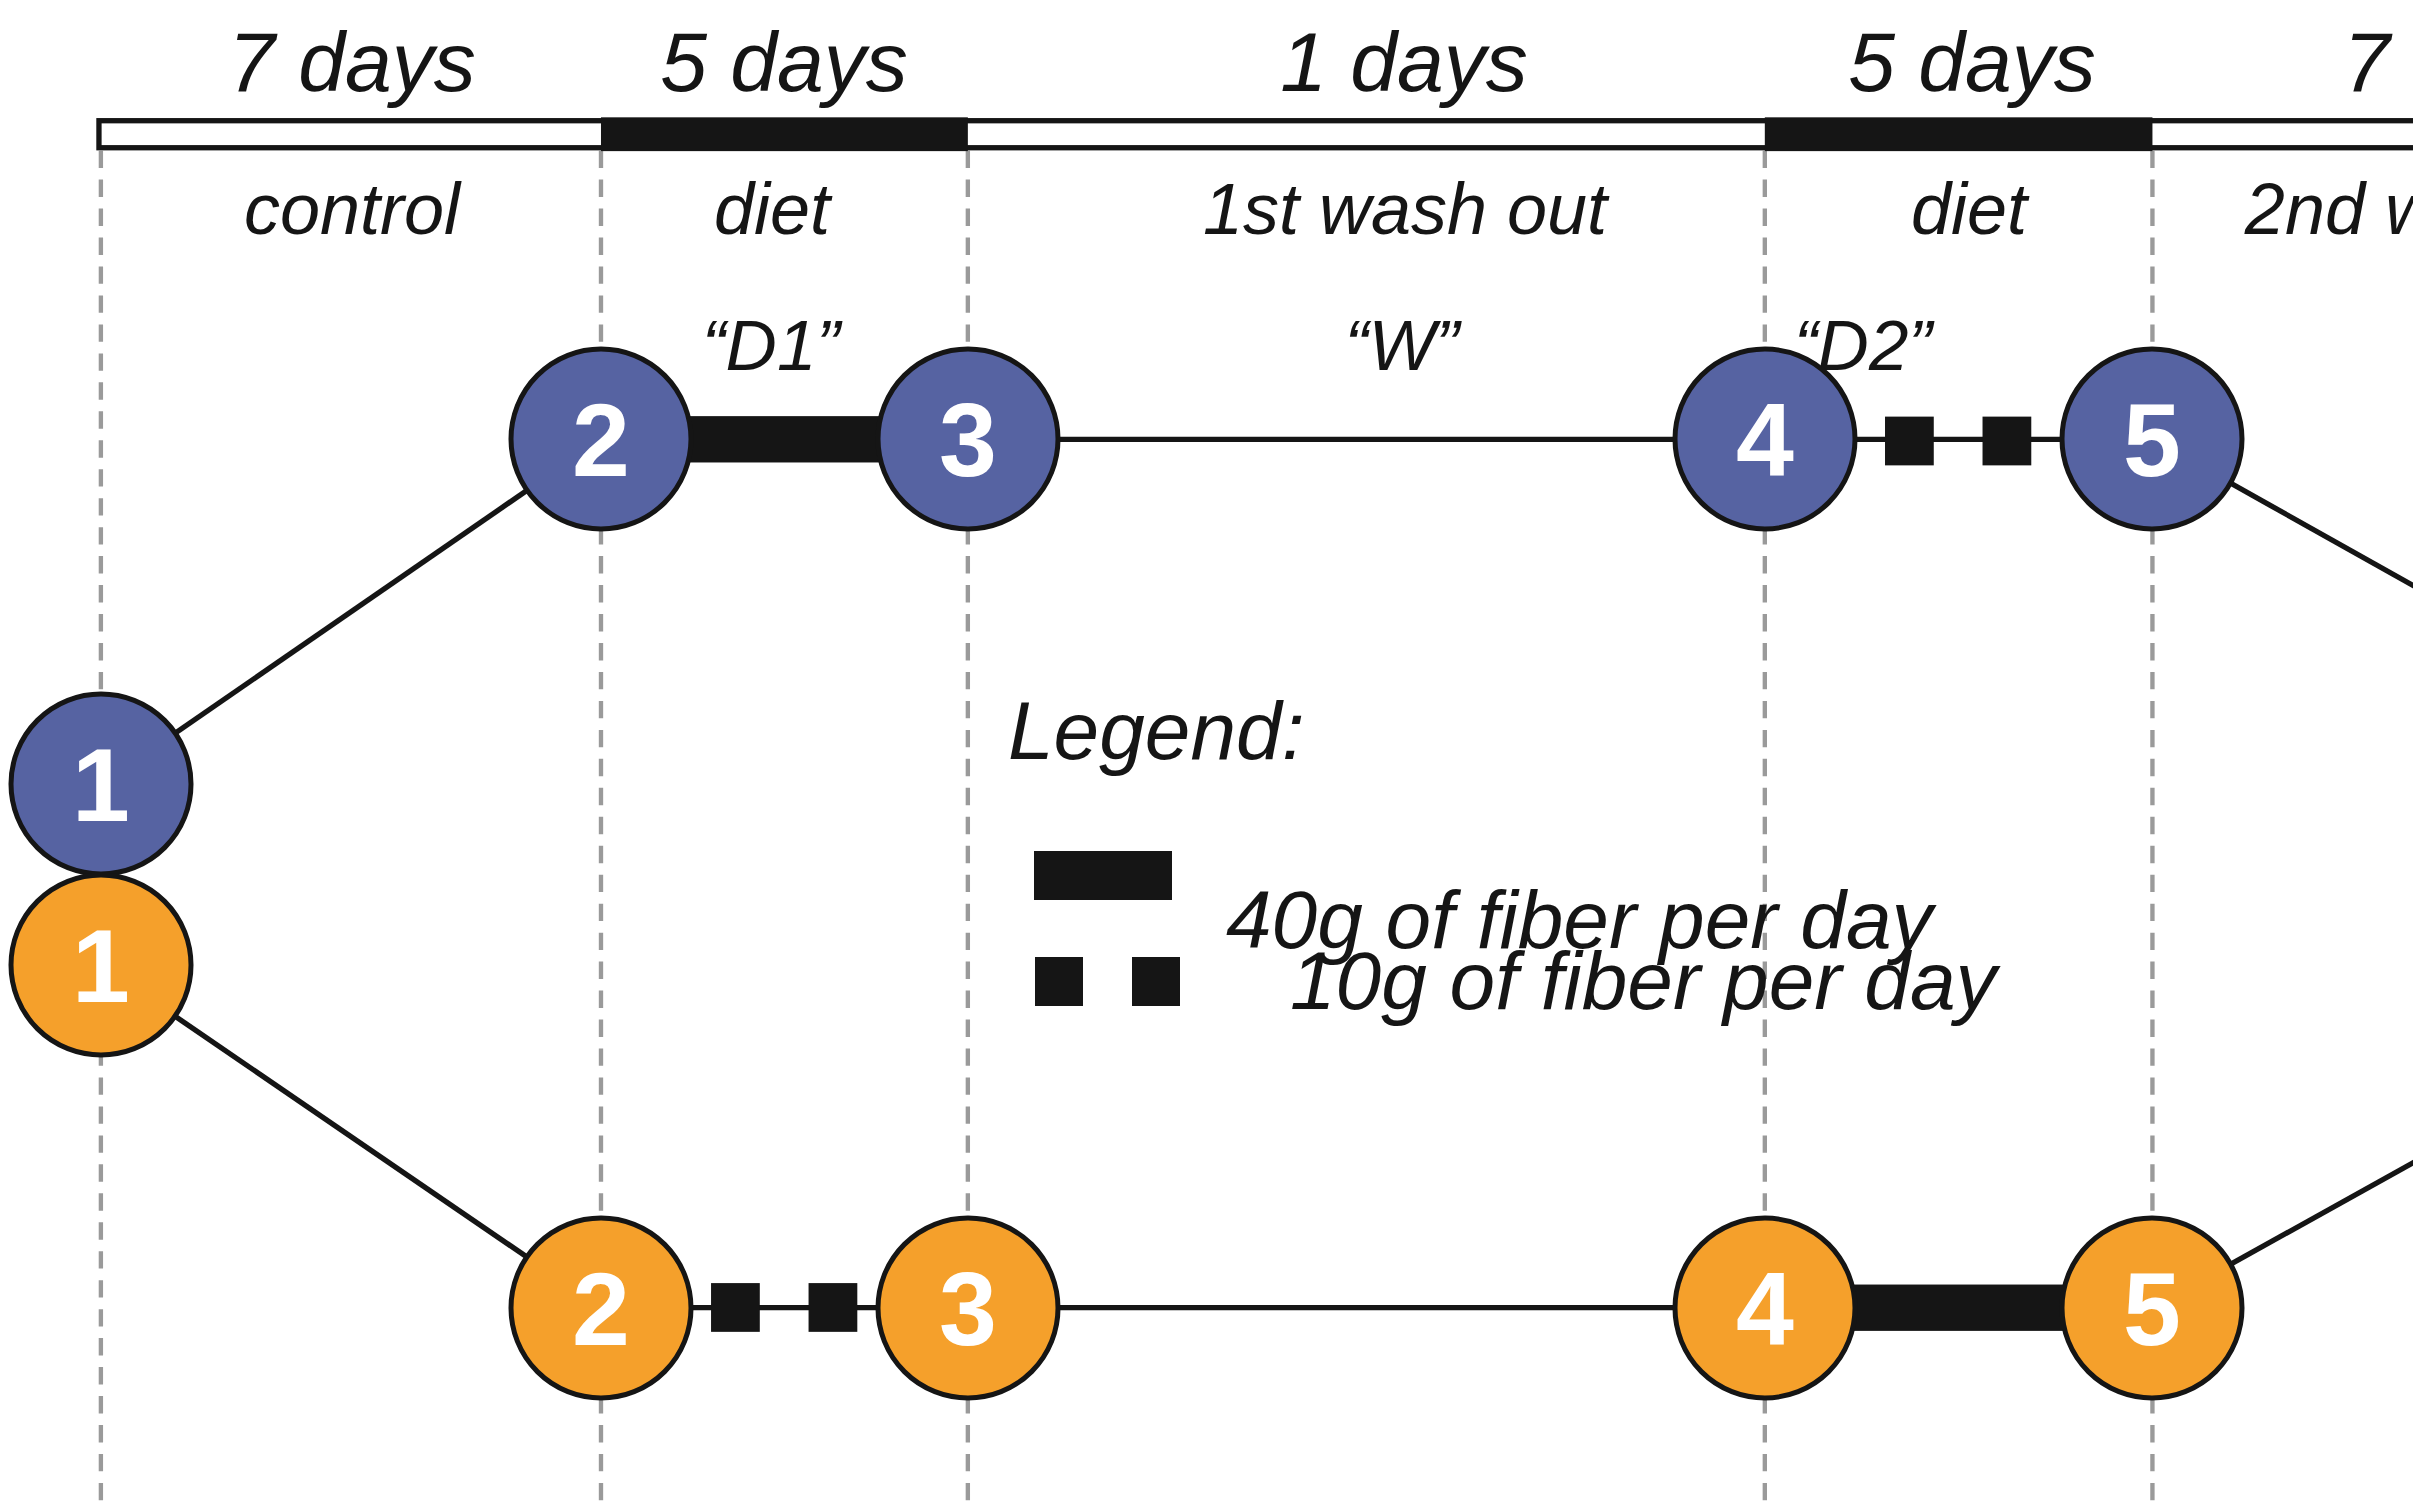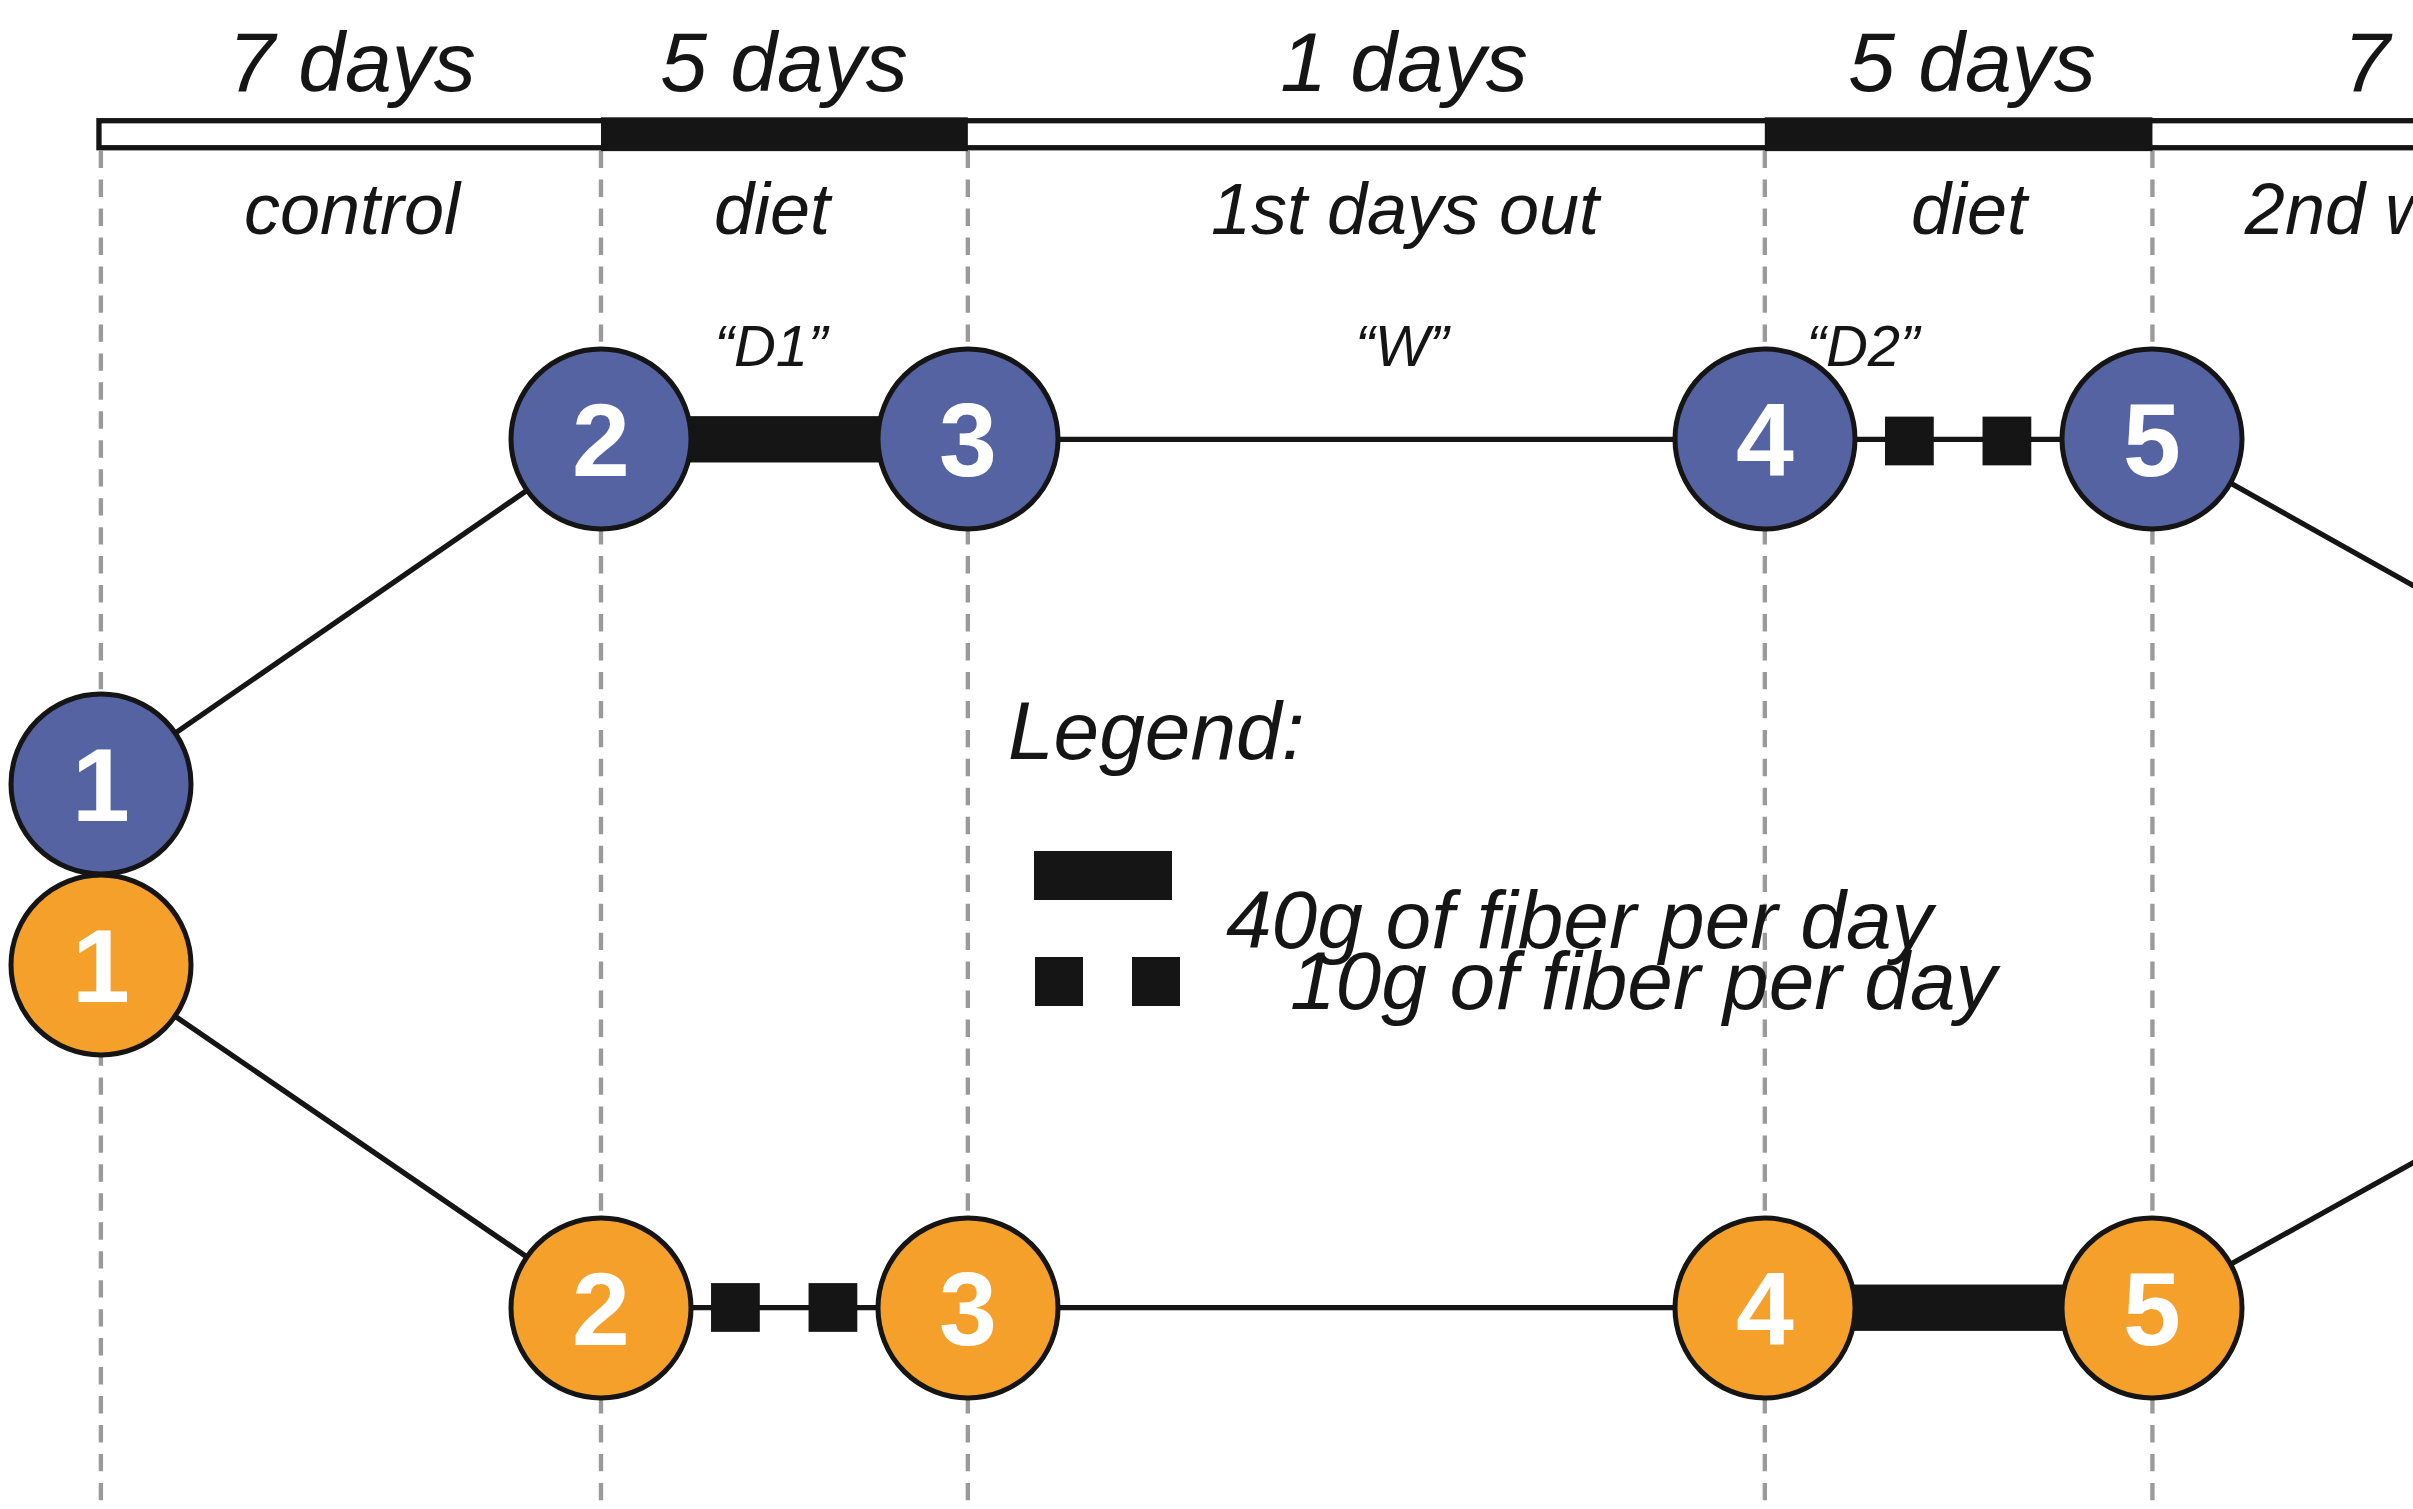--- a/index.html
+++ b/index.html
@@ -19,21 +19,21 @@
   .thin{stroke:var(--ink);stroke-width:11;fill:none;}
   .barfill{fill:var(--paper);stroke:var(--ink);stroke-width:11;}
   .seg{fill:var(--ink);}
   .thickbar{fill:var(--ink);}
   .sq{fill:var(--ink);}
 
   .lbl{position:absolute;white-space:nowrap;color:var(--ink);
        transform:translate(-50%,-50%);text-align:center;font-style:italic;}
   .dur{font-size:84px;}
   .phase{font-size:72px;}
-  .code{font-size:58px;}
+  .code{font-size:71px;}
   .legend-title{font-size:82px;transform:translate(0,-50%);}
   .legend-item-label{font-size:82px;transform:translate(0,-50%);}
 
   .node{position:absolute;width:185px;height:185px;border:5.3px solid var(--ink);
         border-radius:50%;display:flex;align-items:center;justify-content:center;
         transform:translate(-50%,-50%);}
   .node--blue{background:var(--blue);}
   .node--orange{background:var(--orange);}
   .node .num{color:#ffffff;font-weight:bold;font-size:104px;line-height:1;}
 
@@ -75,21 +75,21 @@
   </svg>
 
   <div class="lbl dur" style="left:352px;top:62px">7 days</div>
   <div class="lbl dur" style="left:784px;top:62px">5 days</div>
   <div class="lbl dur" style="left:1404px;top:62px">1 days</div>
   <div class="lbl dur" style="left:1972px;top:62px">5 days</div>
   <div class="lbl dur" style="left:2467px;top:62px">7 days</div>
 
   <div class="lbl phase" style="left:352px;top:209px">control</div>
   <div class="lbl phase" style="left:772px;top:209px">diet</div>
-  <div class="lbl phase" style="left:1405px;top:209px">1st days out</div>
+  <div class="lbl phase" style="left:1405px;top:209px">1st wash out</div>
   <div class="lbl phase" style="left:1969px;top:209px">diet</div>
   <div class="lbl phase" style="left:2459px;top:209px">2nd wash out</div>
 
   <div class="lbl code" style="left:771px;top:345px">“D1”</div>
   <div class="lbl code" style="left:1402px;top:345px">“W”</div>
   <div class="lbl code" style="left:1863px;top:345px">“D2”</div>
 
   <div class="node node--blue" style="left:101px;top:784px">
       <span class="num">1</span>
     </div>

